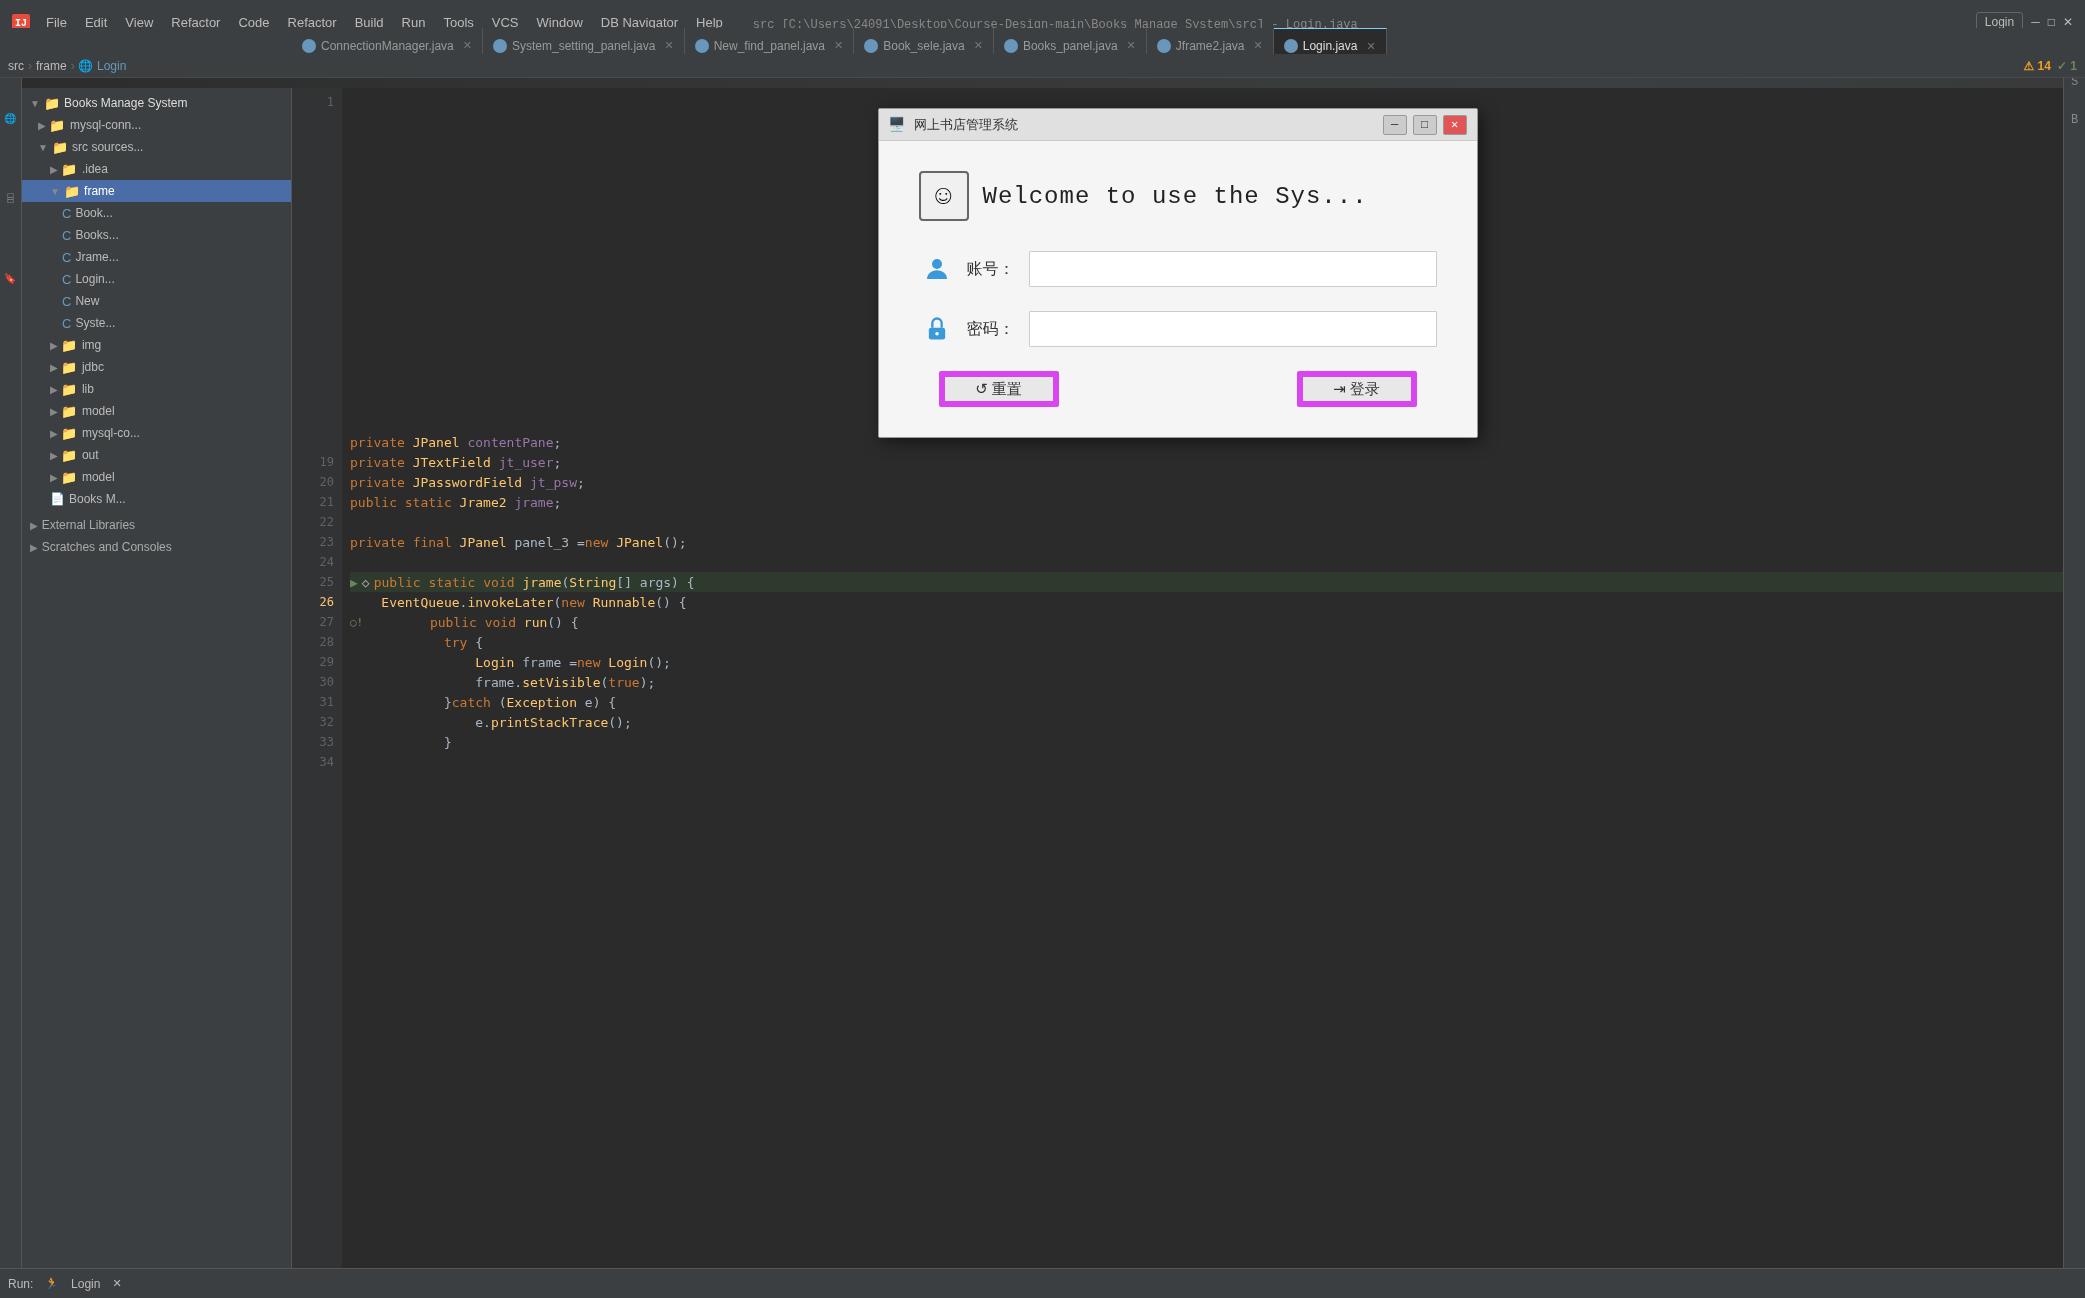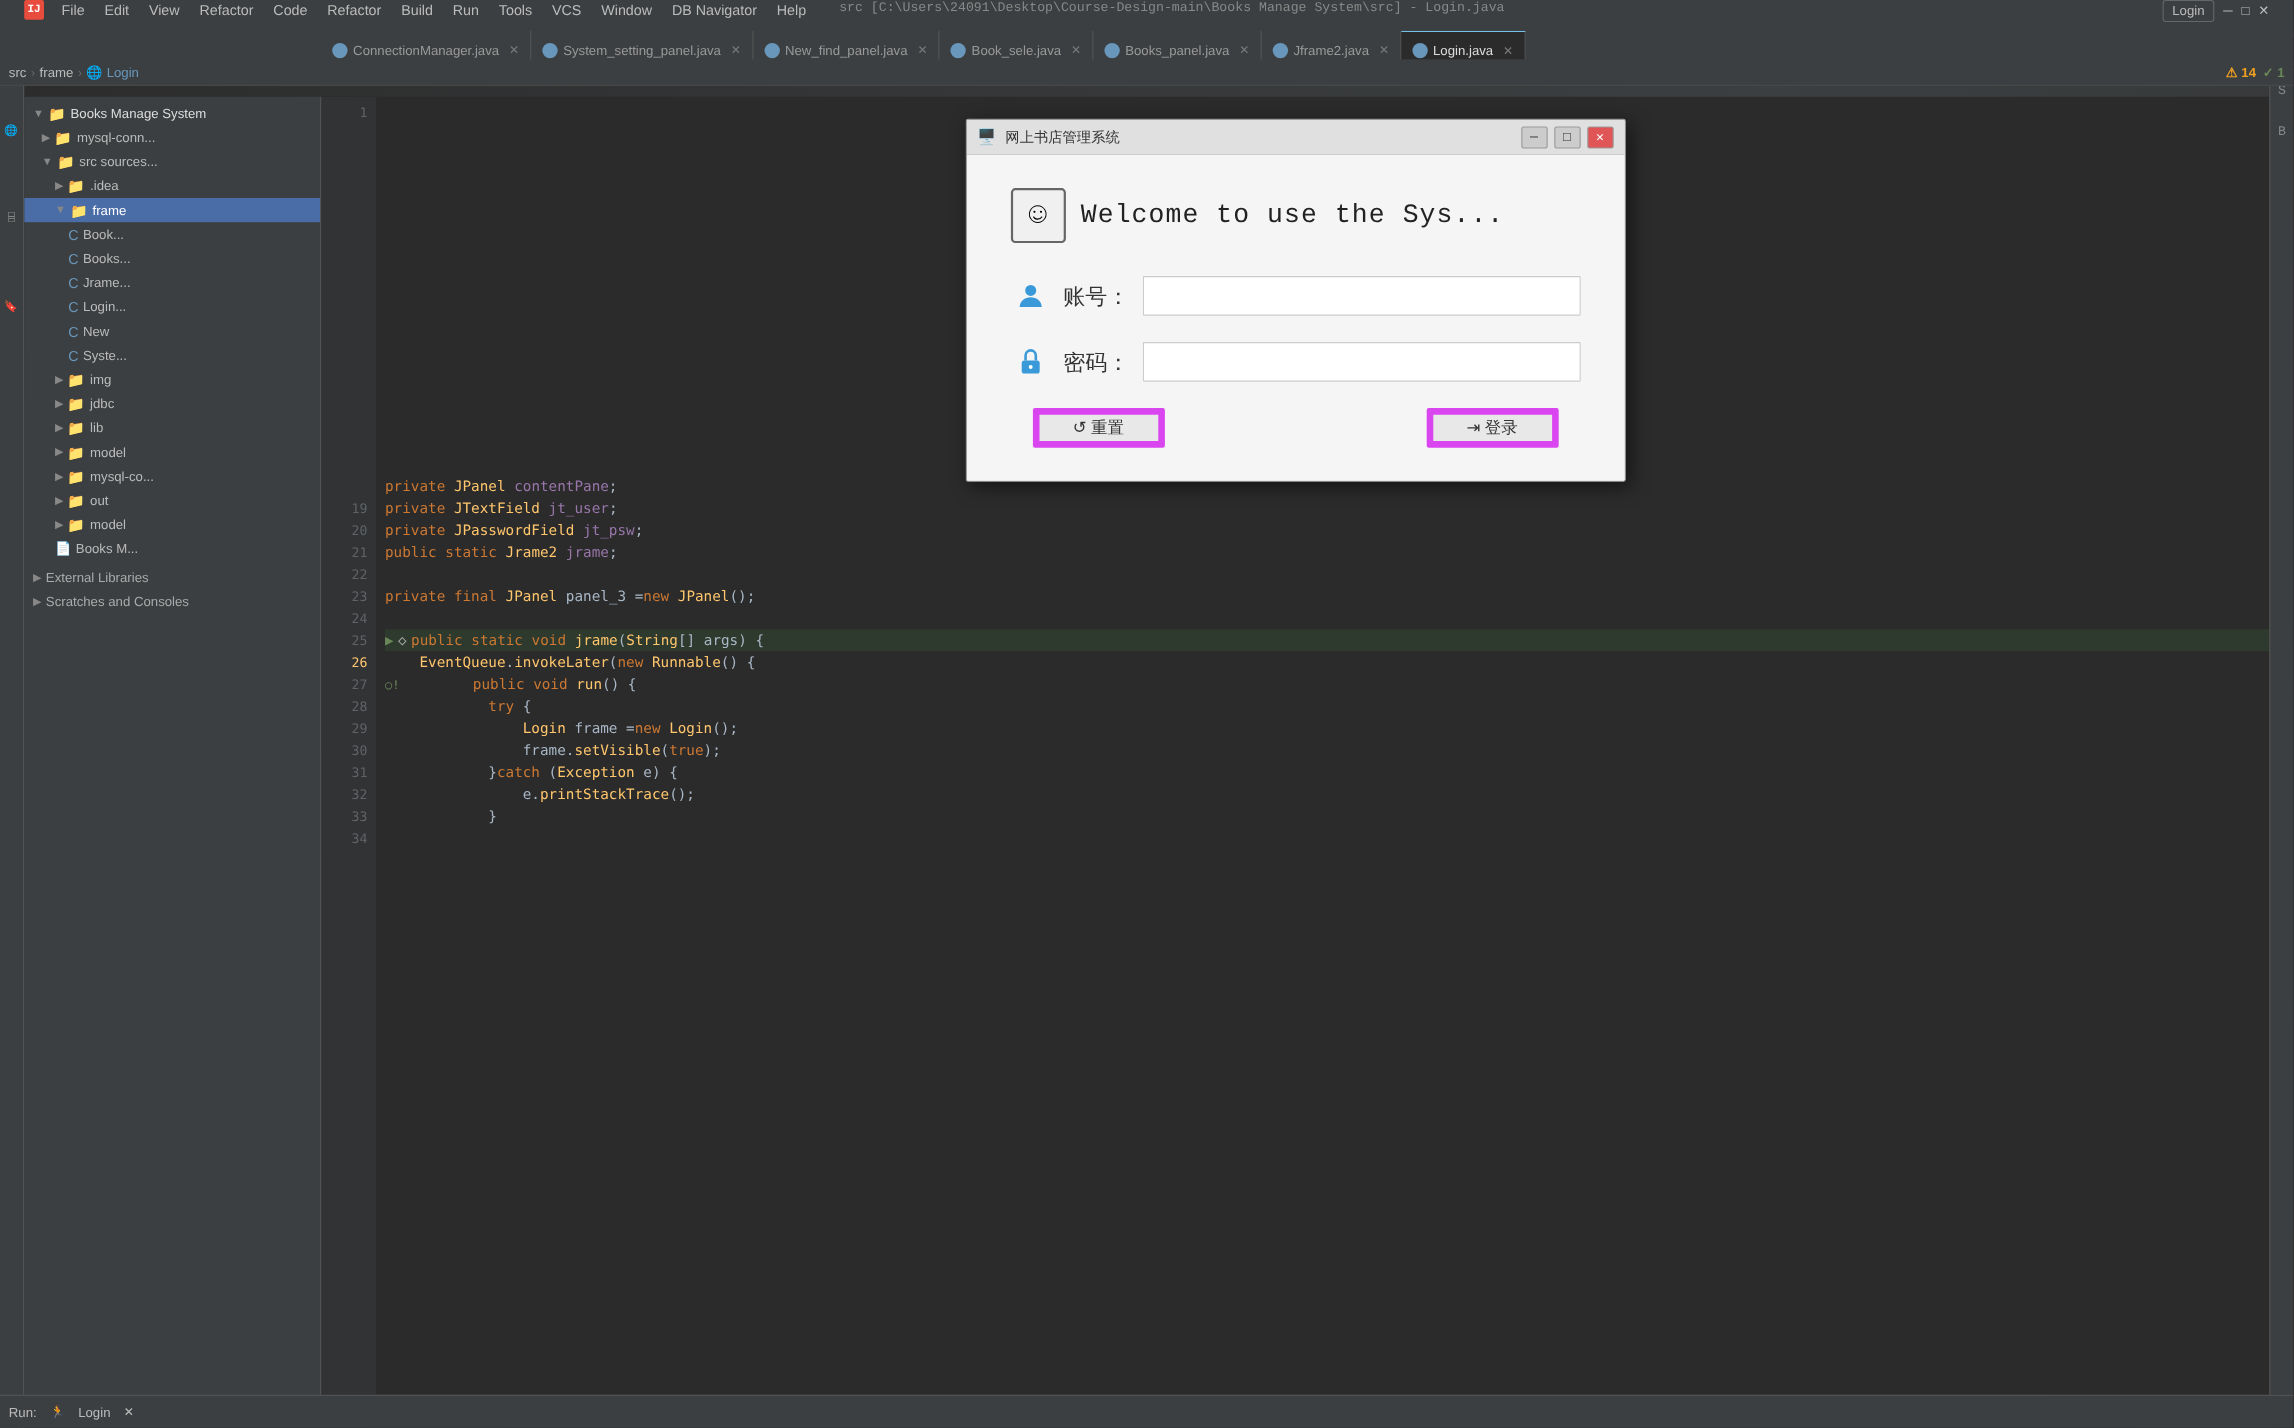--- a/index.html
+++ b/index.html
@@ -30,22 +30,22 @@
 
     
     .menu-bar {
       position: absolute;
       top: 0;
       left: 0;
       right: 0;
       height: 33px;
       background: #3c3f41;
       display: flex;
-      align-items: flex-start;
-      padding: 0 22px;
+      align-items: flex-end;
+      padding: 0 12px;
       gap: 2px;
       border-bottom: 1px solid #555;
       z-index: 10;
     }
     .menu-logo {
       width: 18px;
       height: 18px;
       margin-right: 6px;
       background: #e74c3c;
       border-radius: 2px;
@@ -406,21 +406,21 @@
       width: 30px;
       height: 30px;
       fill: #3a9ad9;
     }
     .lock-icon-svg {
       width: 28px;
       height: 28px;
       fill: #3a9ad9;
     }
     .form-label {
-      font-size: 20px;
+      font-size: 16px;
       font-family: 'Segoe UI', Arial, sans-serif;
       color: #333;
       min-width: 50px;
     }
     .form-input {
       flex: 1;
       height: 36px;
       border: 1px solid #ccc;
       background: white;
       padding: 0 8px;

